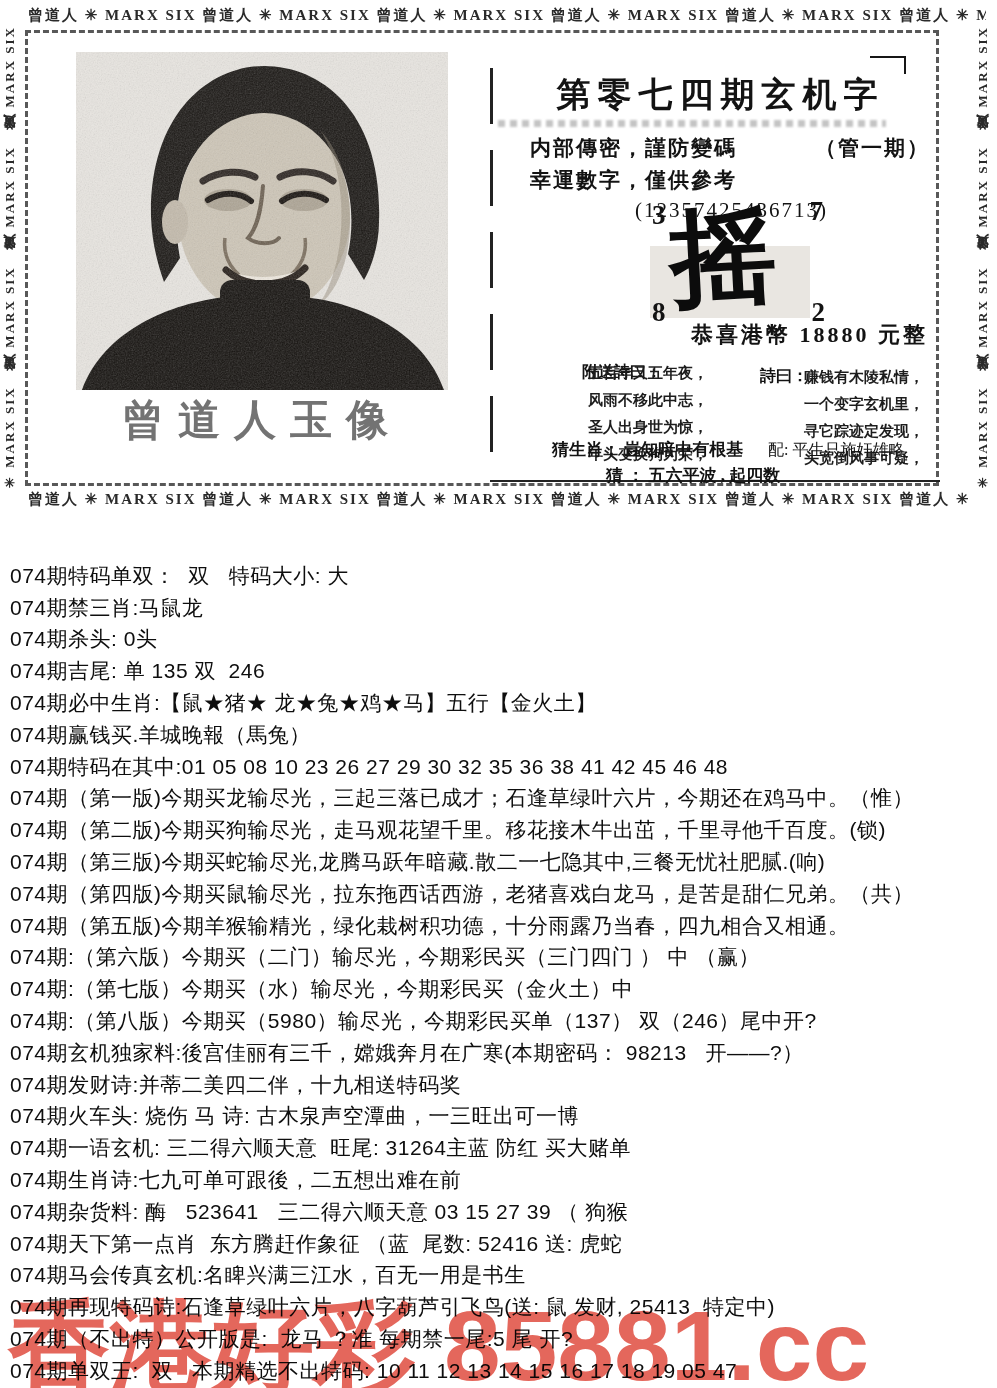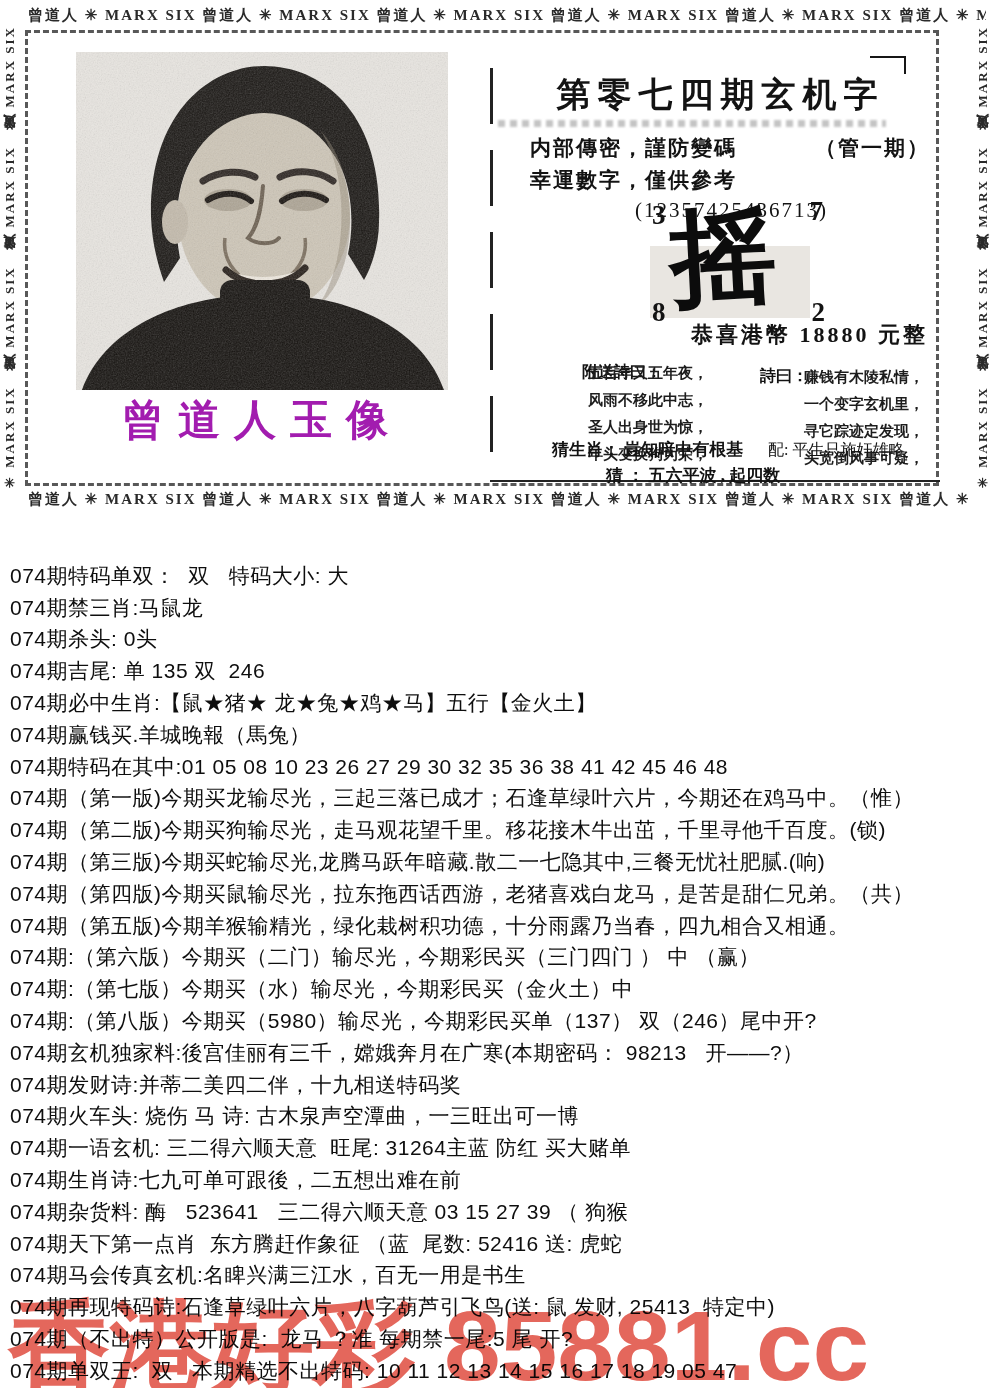--- a/index.html
+++ b/index.html
@@ -30,21 +30,21 @@
   .ornament {
     position:absolute; left:25px; top:30px; width:914px; height:456px;
     border:3px dashed #3c3c3c; opacity:.85;
   }
 
   
   .photo { position:absolute; left:76px; top:52px; width:372px; height:338px; }
   .caption {
     position:absolute; left:76px; top:392px; width:372px; text-align:center;
     font-family:"Liberation Serif", serif; font-weight:bold;
-    font-size:42px; letter-spacing:14px; color:#a21caf;
+    font-size:42px; letter-spacing:14px; color:#737373;
   }
 
   
   .panel {
     position:absolute; left:490px; top:50px; width:450px; height:432px;
     border-bottom:2px solid #222;
     font-family:"Liberation Serif", serif; color:#131313;
   }
   .p-leftline {
     position:absolute; left:0; top:18px; width:3px; height:400px;

